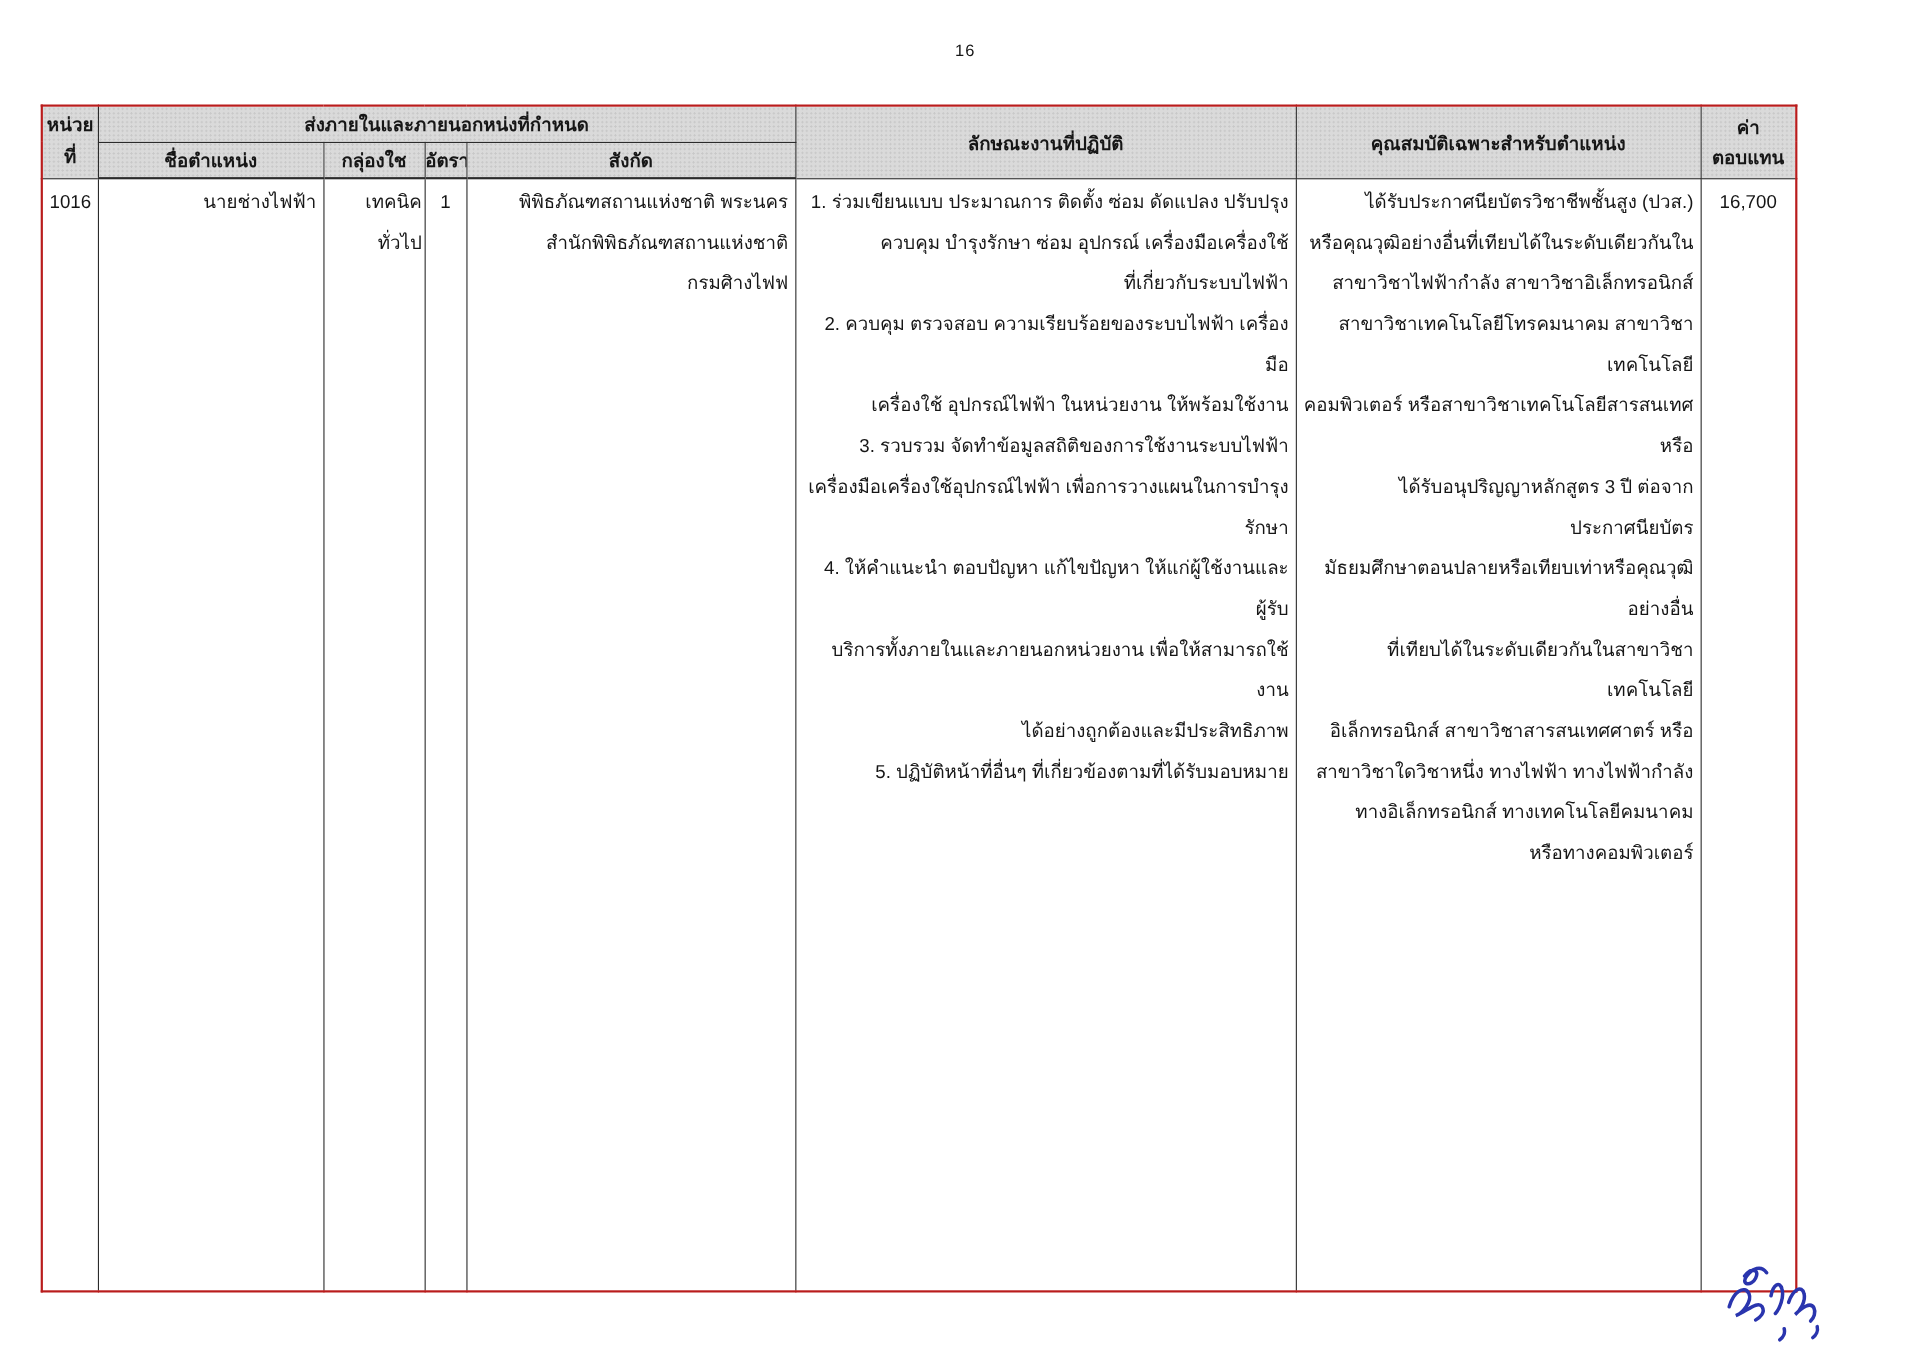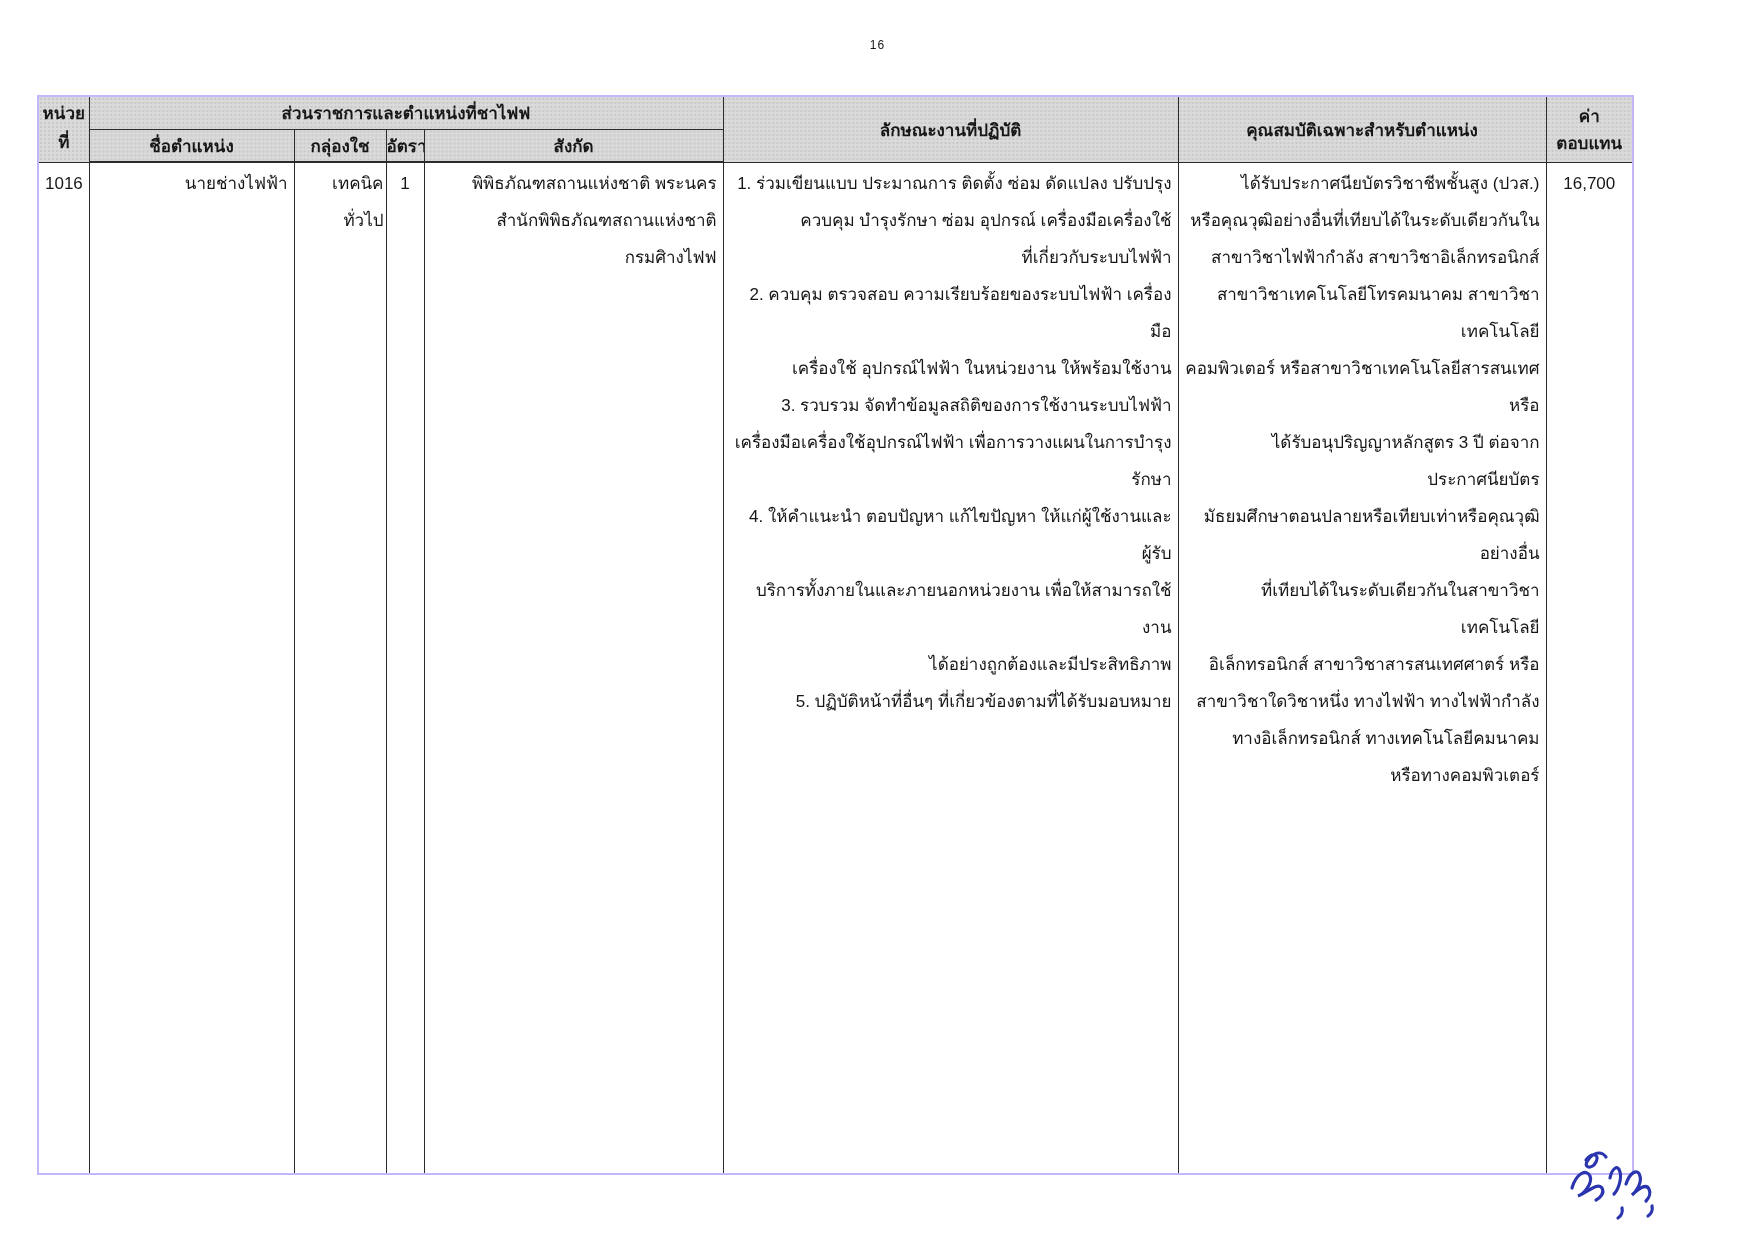--- a/index.html
+++ b/index.html
@@ -14,31 +14,31 @@
     font-family: "Liberation Sans", sans-serif;
     color: #161616;
     overflow: hidden;
   }
   .page-number {
     position: absolute;
     top: 38px;
     left: 0;
     width: 100%;
     text-align: center;
-    font-size: 12px;
+    font-size: 15px;
     letter-spacing: 1px;
   }
   table.sheet {
     position: absolute;
     left: 37px;
     top: 95px;
     width: 1595px;
     border-collapse: collapse;
     table-layout: fixed;
-    border: 2px solid #c4b5fd;
+    border: 2px solid #b91c1c;
   }
   table.sheet th, table.sheet td {
     border: 1px solid #2b2b2b;
     padding: 0;
     overflow: hidden;
   }
   thead th {
     background-color: #dadada;
     background-image: radial-gradient(#c8c8c8 1px, rgba(0,0,0,0) 1px);
     background-size: 4px 4px;
@@ -88,21 +88,21 @@
     <col style="width:38px">
     <col style="width:299px">
     <col style="width:455px">
     <col style="width:368px">
     <col style="width:87px">
   </colgroup>
   <thead>
     <tr class="h-top">
       <th rowspan="2" class="h-unit">หน่วย
 ที่</th>
-      <th colspan="4" class="h-agency">ส่วนราชการและตำแหน่งที่ชาไฟฟ</th>
+      <th colspan="4" class="h-agency">ส่งภายในและภายนอกหน่งที่กำหนด</th>
       <th rowspan="2" class="h-merged">ลักษณะงานที่ปฏิบัติ</th>
       <th rowspan="2" class="h-merged">คุณสมบัติเฉพาะสำหรับตำแหน่ง</th>
       <th rowspan="2" class="h-merged">ค่าตอบแทน</th>
     </tr>
     <tr class="h-sub">
       <th>ชื่อตำแหน่ง</th>
       <th>กลุ่องใช</th>
       <th>อัตรา</th>
       <th>สังกัด</th>
     </tr>

